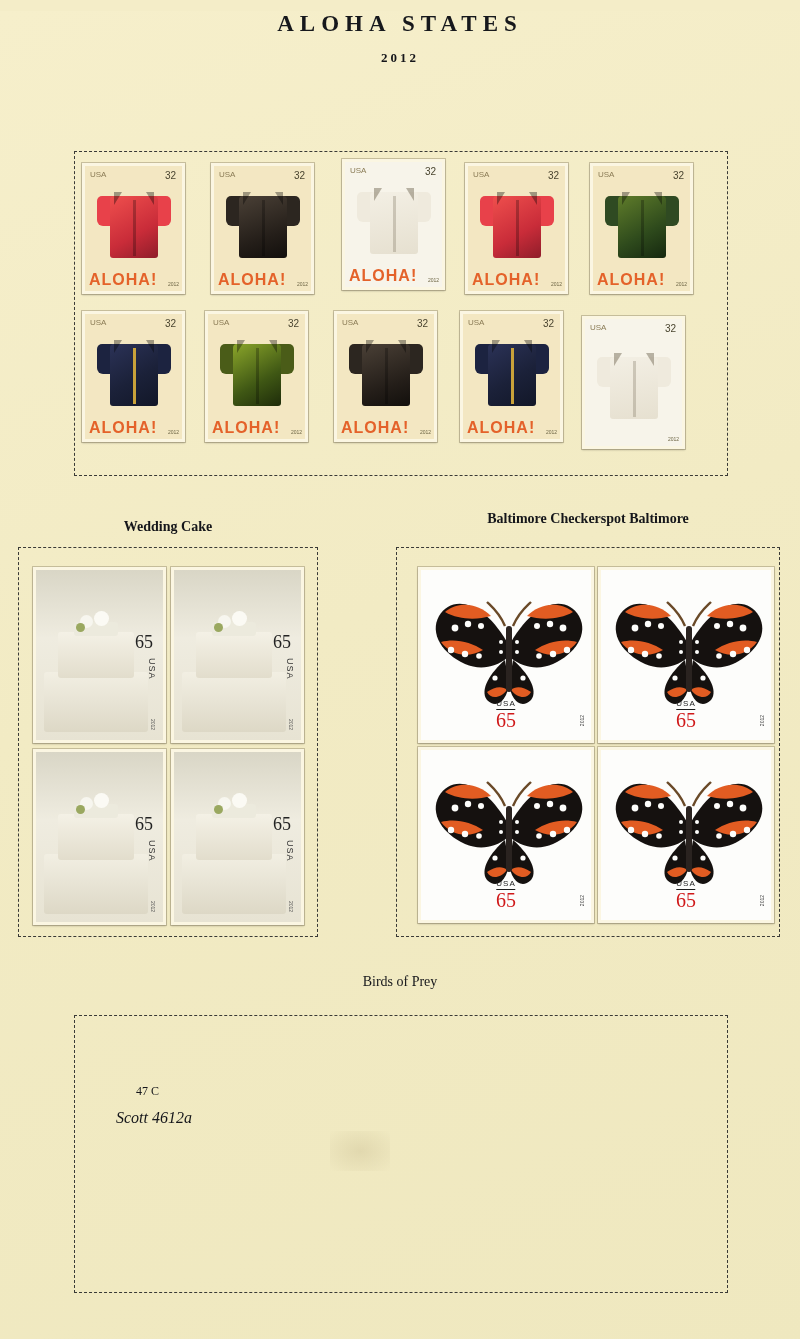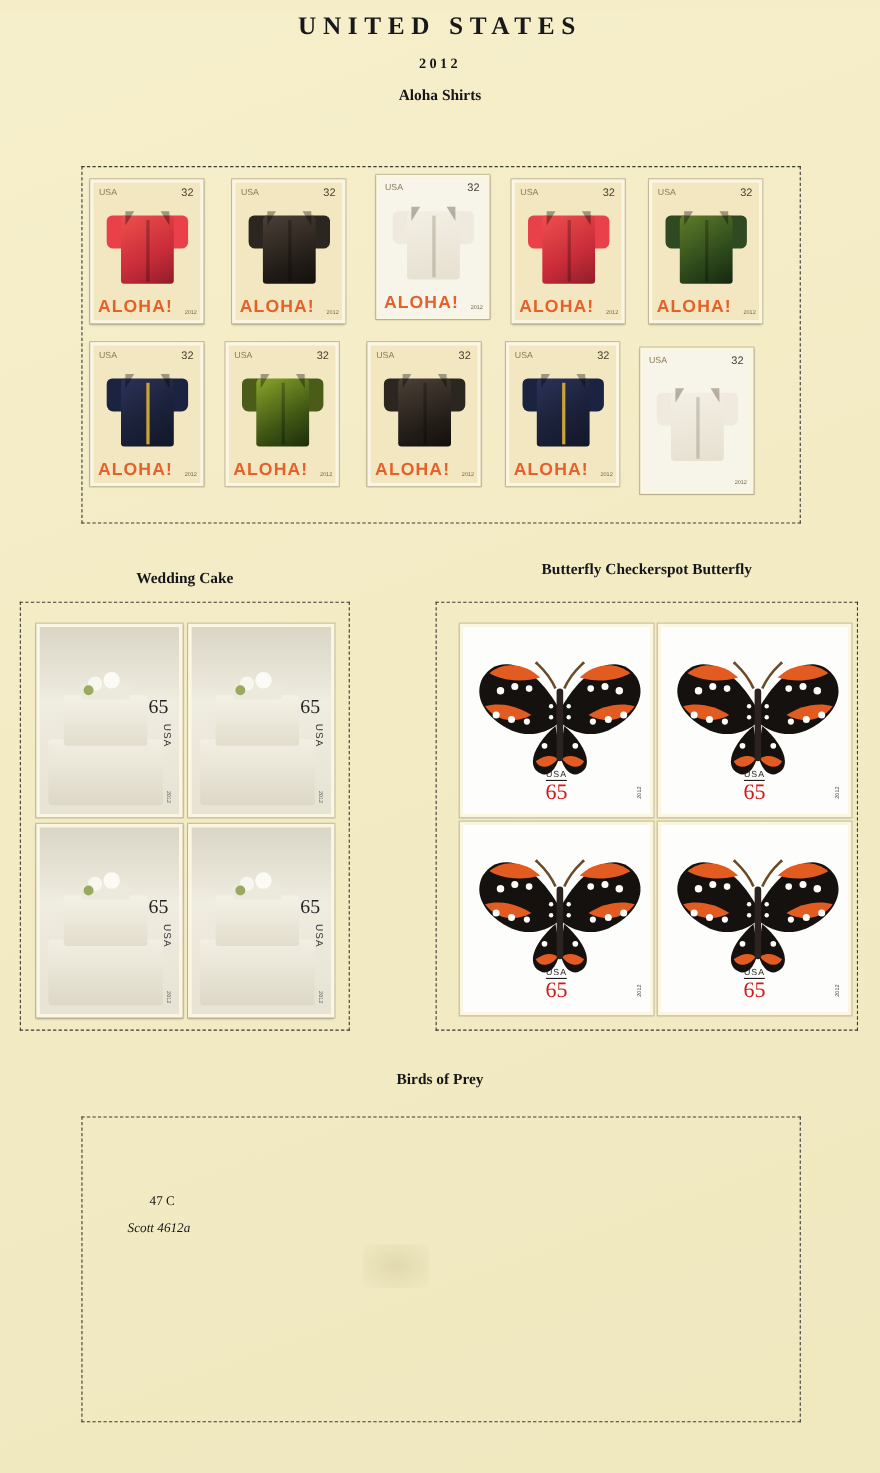--- a/index.html
+++ b/index.html
@@ -204,41 +204,40 @@
   #birds-frame { left: 74px; top: 1004px; width: 654px; height: 278px; }
   .note-val {
     position: absolute;
     left: 136px; top: 1073px;
     font-size: 12px;
     font-family: "Liberation Serif", serif;
   }
   .note-scott {
     position: absolute;
     left: 116px; top: 1098px;
-    font-size: 12px;
+    font-size: 16px;
     font-style: italic;
     font-family: "Liberation Serif", serif;
   }
 
   .paper-smudge {
     position: absolute;
     left: 330px; top: 1120px;
     width: 60px; height: 40px;
     background: radial-gradient(ellipse at center, rgba(180,165,120,0.25), rgba(180,165,120,0));
     pointer-events: none;
   }
 </style>
 </head>
 <body>
 
 <div class="page">
 
-  <div class="country-title">UNITED STATES</div>
+  <div class="country-title">ALOHA STATES</div>
   <div class="year">2012</div>
-  <div class="sub-title">Aloha Shirts</div>
 
   <div class="frame" id="aloha-frame"></div>
 
   <div class="stamp perf aloha-stamp" style="left:82px; top:152px;">
     <div class="al-inner">
       <div class="shirt">
         <div class="sleeveL" style="background:#e8414a;"></div>
         <div class="sleeveR" style="background:#e8414a;"></div>
         <div class="body" style="background:linear-gradient(150deg,#ef4f4d,#c92c39 60%,#8f1d2a);"></div>
         <div class="collarL"></div>
@@ -399,21 +398,21 @@
         <div class="placket" style="background:rgba(120,110,90,0.3);"></div>
       </div>
     </div>
     <span class="al-usa">USA</span>
     <span class="al-den">32</span>
     <span class="al-word"></span>
     <span class="al-year2">2012</span>
   </div>
 
   <div style="position:absolute; left:18px; top:508px; width:300px; text-align:center; font-size:14px; font-weight:bold;">Wedding Cake</div>
-  <div style="position:absolute; left:396px; top:500px; width:384px; text-align:center; font-size:14px; font-weight:bold;">Butterfly Checkerspot Butterfly</div>
+  <div style="position:absolute; left:396px; top:500px; width:384px; text-align:center; font-size:14px; font-weight:bold;">Baltimore Checkerspot Baltimore</div>
 
   <div class="frame" id="cake-frame"></div>
 
   <div class="stamp perf cake-stamp" style="left:33px; top:556px;">
     <div class="cake-img">
       <div style="position:absolute;left:8px;bottom:8px;width:104px;height:60px;background:linear-gradient(180deg,#f2efe3,#ddd8c6);border-radius:3px;"></div>
       <div style="position:absolute;left:22px;bottom:62px;width:76px;height:46px;background:linear-gradient(180deg,#f4f1e6,#e2ddcc);border-radius:3px;"></div>
       <div style="position:absolute;left:38px;bottom:104px;width:44px;height:14px;background:#eceadd;border-radius:3px;"></div>
       <div style="position:absolute;left:44px;bottom:112px;width:13px;height:13px;background:#f7f6ef;border-radius:50%;"></div>
       <div style="position:absolute;left:58px;bottom:114px;width:15px;height:15px;background:#fbfaf4;border-radius:50%;"></div>
@@ -633,19 +632,19 @@
         <rect x="85" y="54" width="6" height="66" rx="3" fill="#2a2320"></rect>
         <path d="M84 54 C78 40, 70 34, 66 30" stroke="#6a4a28" stroke-width="2.4" fill="none"></path>
         <path d="M92 54 C98 40, 106 34, 110 30" stroke="#6a4a28" stroke-width="2.4" fill="none"></path>
       </g>
     </svg>
     <span class="bf-usa">USA</span>
     <span class="bf-den">65</span>
     <span class="bf-year">2012</span>
   </div>
 
-  <div style="position:absolute; left:0; top:963px; width:800px; text-align:center; font-size:14px; font-weight:bold;">Birds of Prey</div>
+  <div style="position:absolute; left:0; top:963px; width:800px; text-align:center; font-size:14px; font-weight:normal;">Birds of Prey</div>
   <div class="frame" id="birds-frame"></div>
   <div class="note-val">47 C</div>
   <div class="note-scott">Scott 4612a</div>
 
   <div class="paper-smudge"></div>
 </div>
 
 </body></html>

